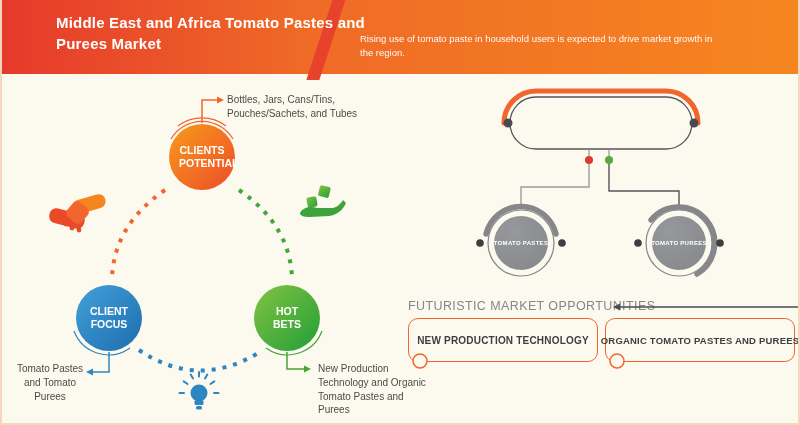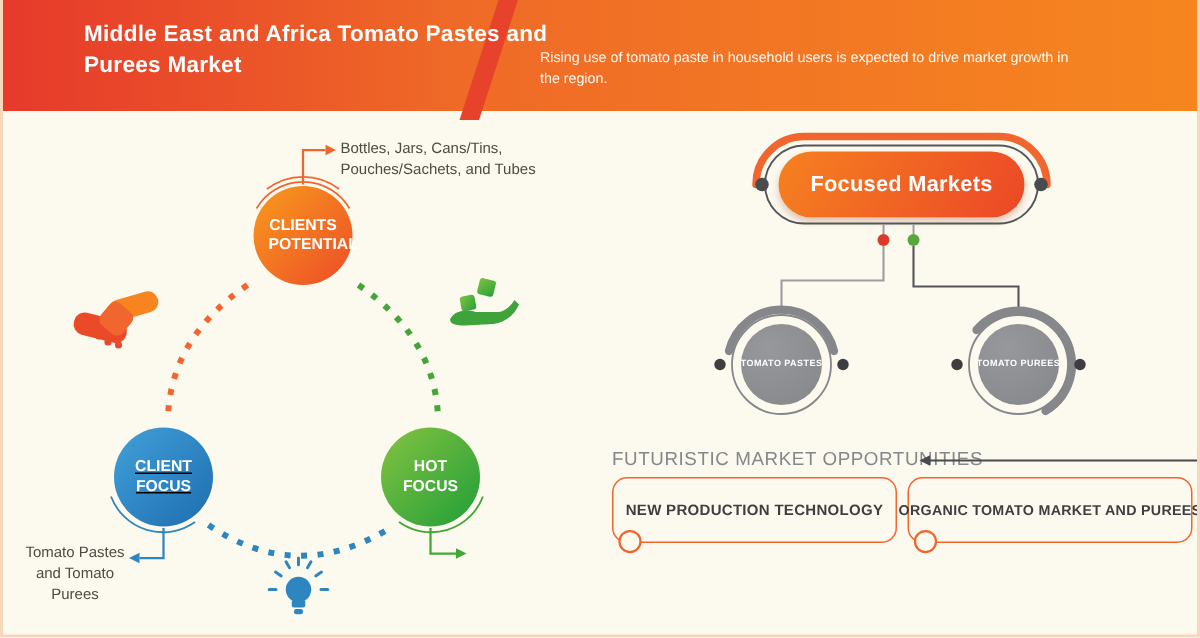--- a/index.html
+++ b/index.html
@@ -151,42 +151,40 @@
       <path d="M 798 307 L 618 307" stroke="#4A4B4D" stroke-width="1.3"></path>
       <polygon points="618,303.5 611,307 618,310.5" fill="#4A4B4D"></polygon>
       <circle cx="418" cy="361" r="7" fill="#FCF9EF" stroke="#F1662F" stroke-width="1.5"></circle>
       <circle cx="615" cy="361" r="7" fill="#FCF9EF" stroke="#F1662F" stroke-width="1.5"></circle>
     </g>
   </svg>
 
   <div class="node node-orange" style="left:167px; top:124px;">
     <span>CLIENTS POTENTIAL</span>
   </div>
-  <div class="node node-blue" style="left:74px; top:285px;text-decoration:underline;">
+  <div class="node node-blue" style="left:74px; top:285px;">
     <span>CLIENT FOCUS</span>
   </div>
   <div class="node node-green" style="left:252px; top:285px;">
-    <span>HOT FOCUS</span>
+    <span>HOT BETS</span>
   </div>
 
   <div class="annotation" style="left:8px; top:362px; width:80px; text-align:center;">Tomato Pastes and Tomato Purees</div>
   <div class="annotation" style="left:225px; top:93px; width:162px;">Bottles, Jars, Cans/Tins, Pouches/Sachets, and Tubes</div>
+  <div class="annotation" style="left:316px; top:362px; width:112px;">New Production Technology and Organic Tomato Pastes and Purees</div>
 
-  <div class="pill">
-    <span>Focused Markets</span>
-  </div>
 
   <div class="market-circle" style="left:492px; top:216px;">
     <span>TOMATO PASTES</span>
   </div>
   <div class="market-circle" style="left:650px; top:216px;">
     <span>TOMATO PUREES</span>
   </div>
 
   <div class="opps-heading">FUTURISTIC MARKET OPPORTUNITIES</div>
   <div class="opp-card opp-card-1">
     <span>NEW PRODUCTION TECHNOLOGY</span>
   </div>
   <div class="opp-card opp-card-2">
-    <span>ORGANIC TOMATO MARKET AND PUREES</span>
+    <span>ORGANIC TOMATO PASTES AND PUREES</span>
   </div>
 
 </div>
 
 </body></html>

